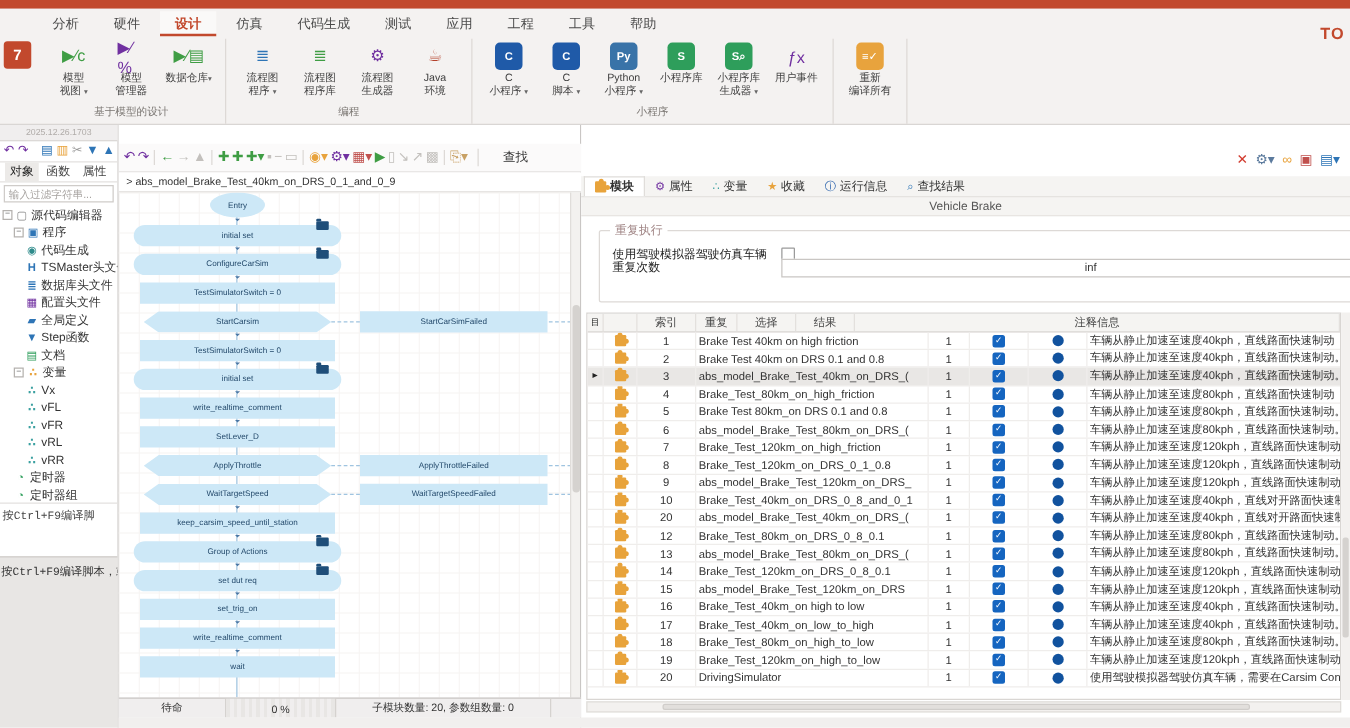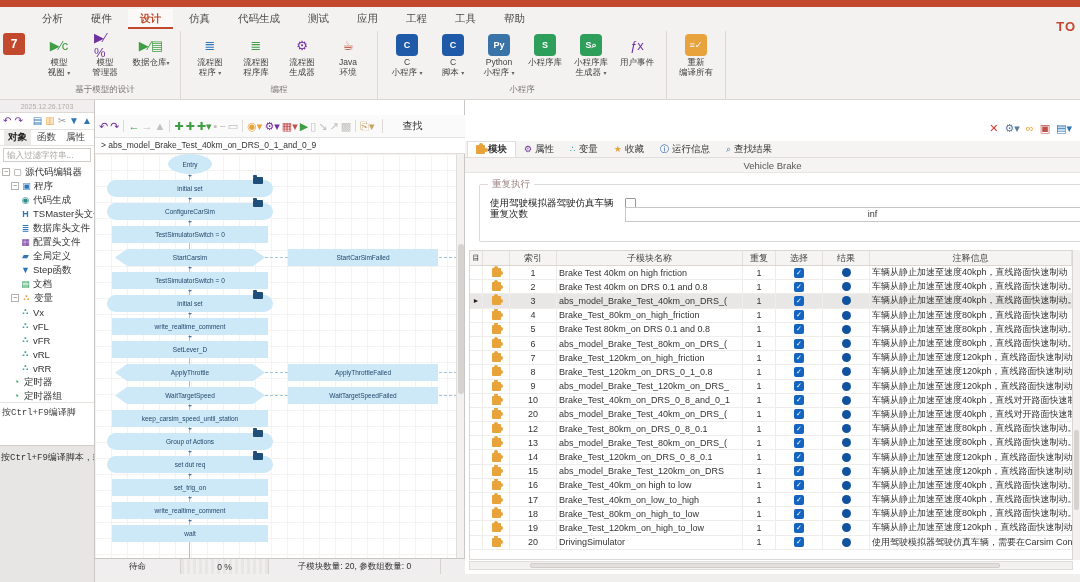--- a/index.html
+++ b/index.html
@@ -27,21 +27,21 @@
   #left-panel  { position:absolute; left:0; top:100px; width:95px; height:482px; background:#fff; border-right:1px solid #c9c6c4; }
   #flow-win    { position:absolute; left:95px; top:100px; width:370px; height:482px; background:#fff; border-right:1px solid #c9c6c4; }
   #right-panel { position:absolute; left:465px; top:100px; width:615px; height:482px; background:#fff; }
 
   
   #lp-title { height:13px; background:#f0eeee; border-bottom:1px solid #dcd9d7; font-size:7px; color:#b0aca9; text-align:center; line-height:13px; }
   #lp-toolbar { height:17px; display:flex; align-items:center; gap:3px; padding:0 3px; border-bottom:1px solid #e4e1df; }
   #lp-toolbar .tbi { font-size:10px; }
   #lp-tabs { height:16px; display:flex; gap:2px; padding:0 4px; border-bottom:1px solid #e4e1df; align-items:center; }
   .lp-tab { font-size:9.5px; color:#444; padding:1px 4px; }
-  .lp-tab.active { font-weight:bold; color:#222; background:#eceae8; }
+  .lp-tab.active { font-weight:normal; color:#222; background:#eceae8; }
   #lp-filter { margin:2px 3px; height:14px; border:1px solid #cfccc9; font-size:8.5px; color:#a7a3a0; padding:0 3px; line-height:12px; background:#fff; white-space:nowrap; overflow:hidden; }
   #lp-tree { height:238px; overflow:hidden; padding-top:1px; }
   .trow { height:14px; display:flex; align-items:center; font-size:9.5px; color:#333; white-space:nowrap; overflow:hidden; }
   .texp { width:8px; height:8px; border:1px solid #b5b2af; font-size:7px; line-height:6px; text-align:center; color:#666; margin-right:2px; background:#fff; flex:none; }
   .tico { width:11px; flex:none; text-align:center; margin-right:2px; font-size:9px; font-weight:bold; }
   #lp-hint1 { border-top:1px solid #e4e1df; font-size:9px; color:#444; padding:3px 2px; white-space:nowrap; overflow:hidden; font-family:"Liberation Mono","DejaVu Sans Mono",monospace; }
   #lp-gray { position:absolute; left:0; bottom:0; width:94px; height:137px; background:#e8e6e4; border-top:1px solid #cfccc9; }
   #lp-hint2 { font-size:9px; color:#333; padding:5px 1px; white-space:nowrap; overflow:hidden; font-family:"Liberation Mono","DejaVu Sans Mono",monospace; }
 
   
@@ -480,21 +480,20 @@
       <span class="rb-btn">10</span>
       <span class="rb-btn">inf</span>
     </div>
   </div>
 
   <div id="mod-table">
       <div class="mt-row head">
         <div class="mt-c c-sel">目</div>
         <div class="mt-c c-ico"></div>
         <div class="mt-c c-idx">索引</div>
-        <div class="mt-c c-name">子模块名称</div>
         <div class="mt-c c-rep">重复</div>
         <div class="mt-c c-chk">选择</div>
         <div class="mt-c c-res">结果</div>
         <div class="mt-c c-com">注释信息</div>
       </div>
       <div class="mt-row">
         <div class="mt-c c-sel"></div>
         <div class="mt-c c-ico">
           <span class="puz"></span>
         </div>

